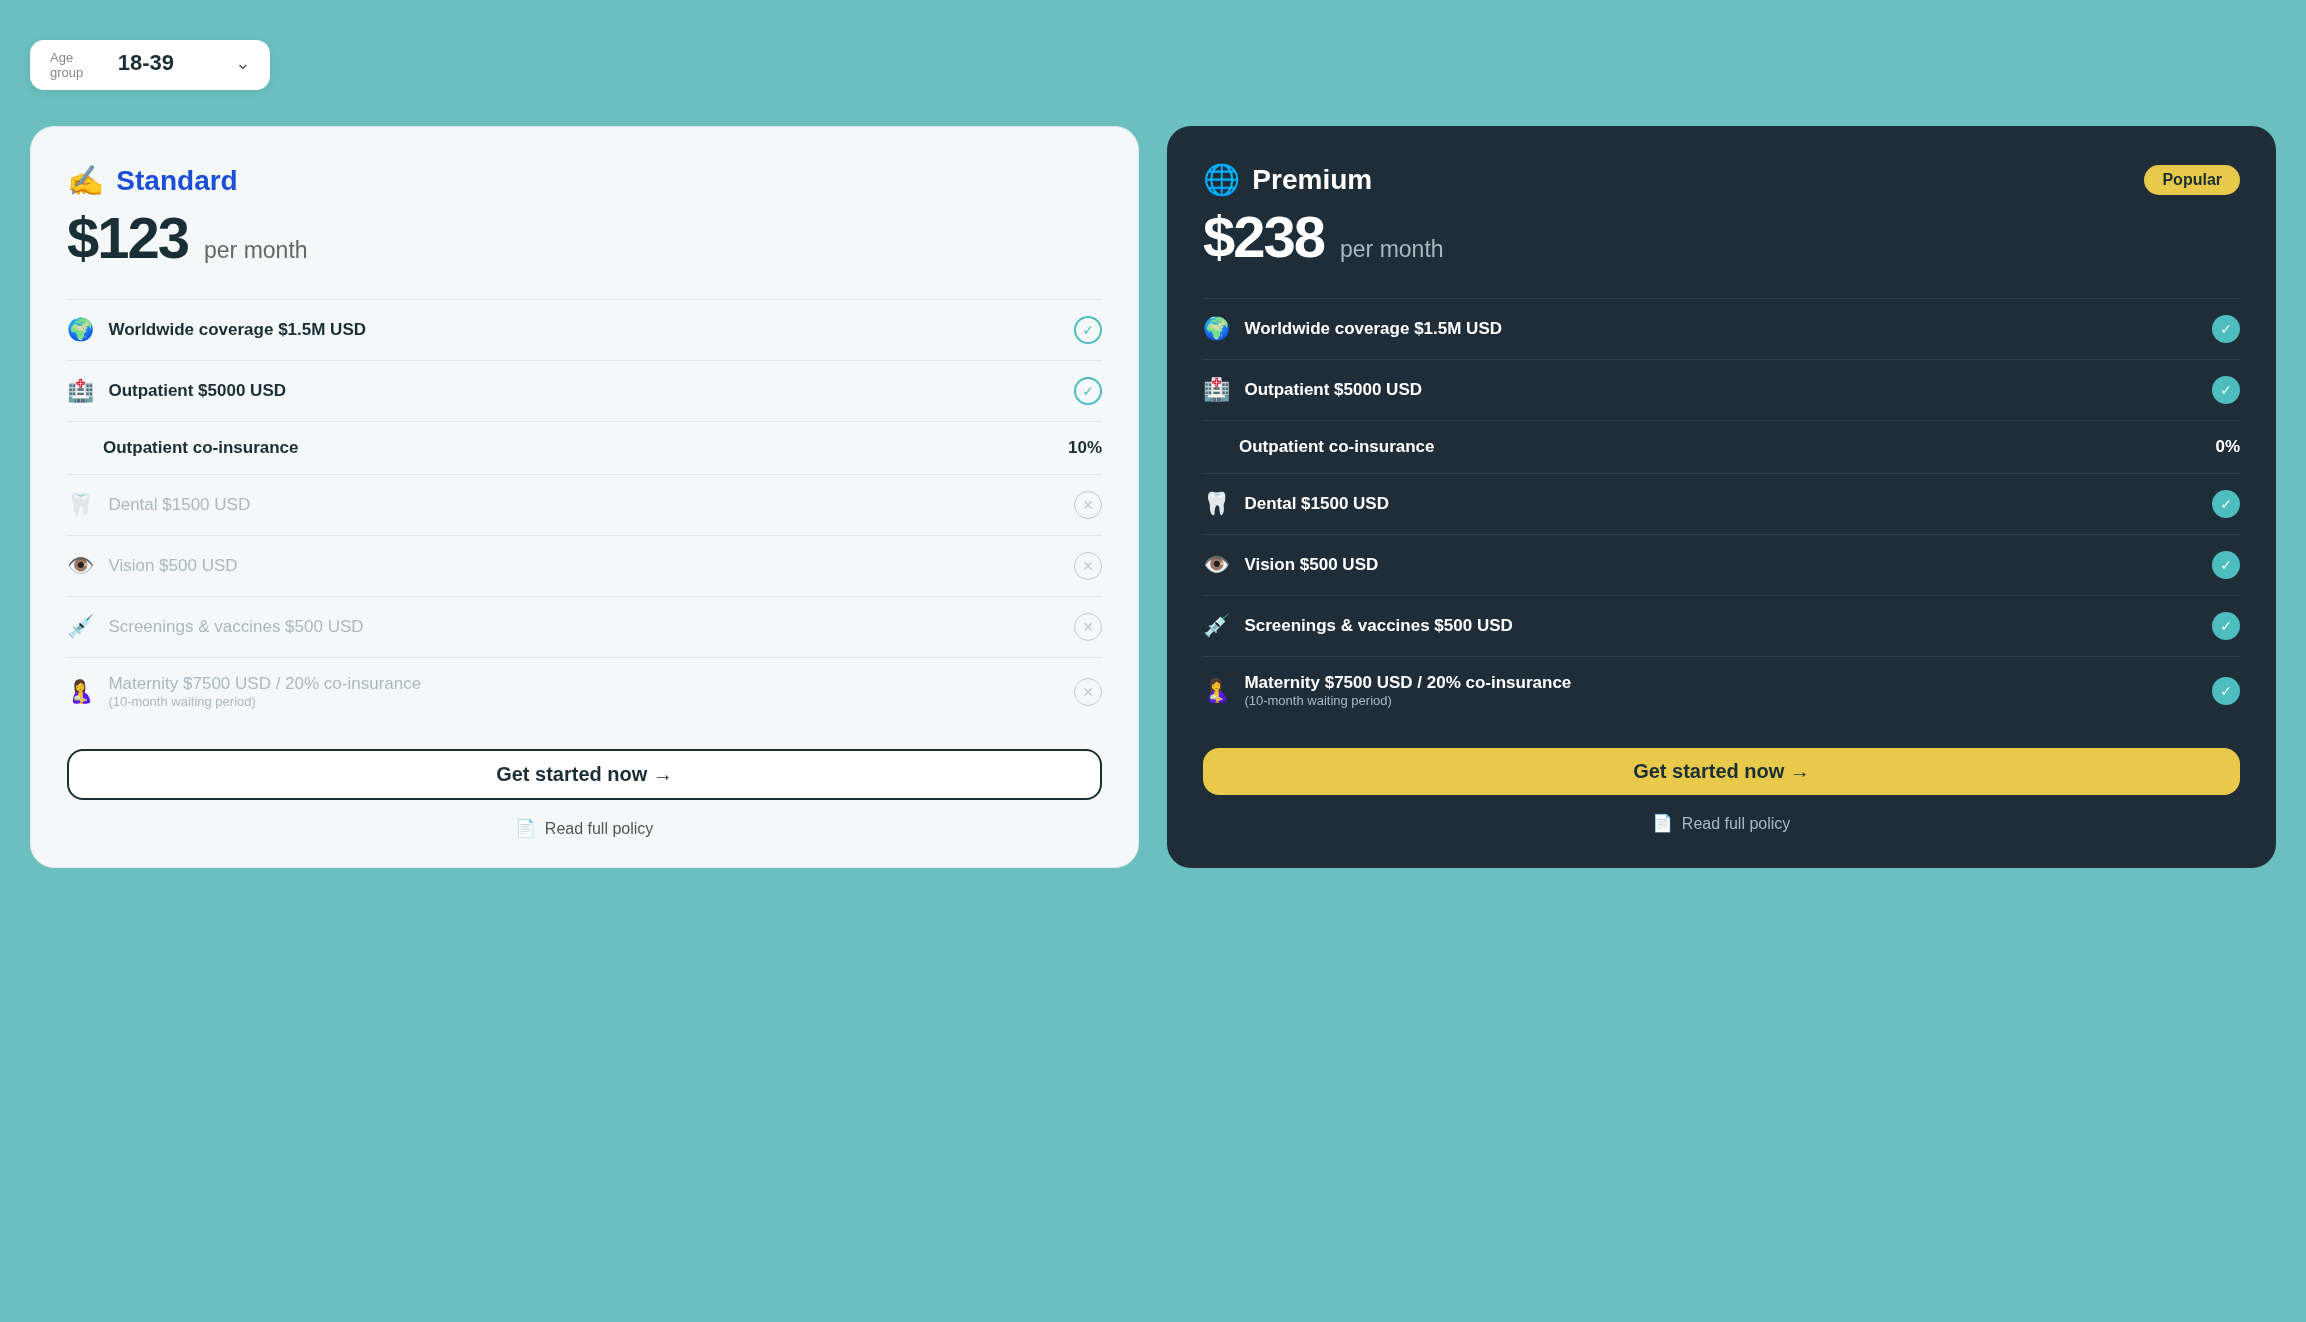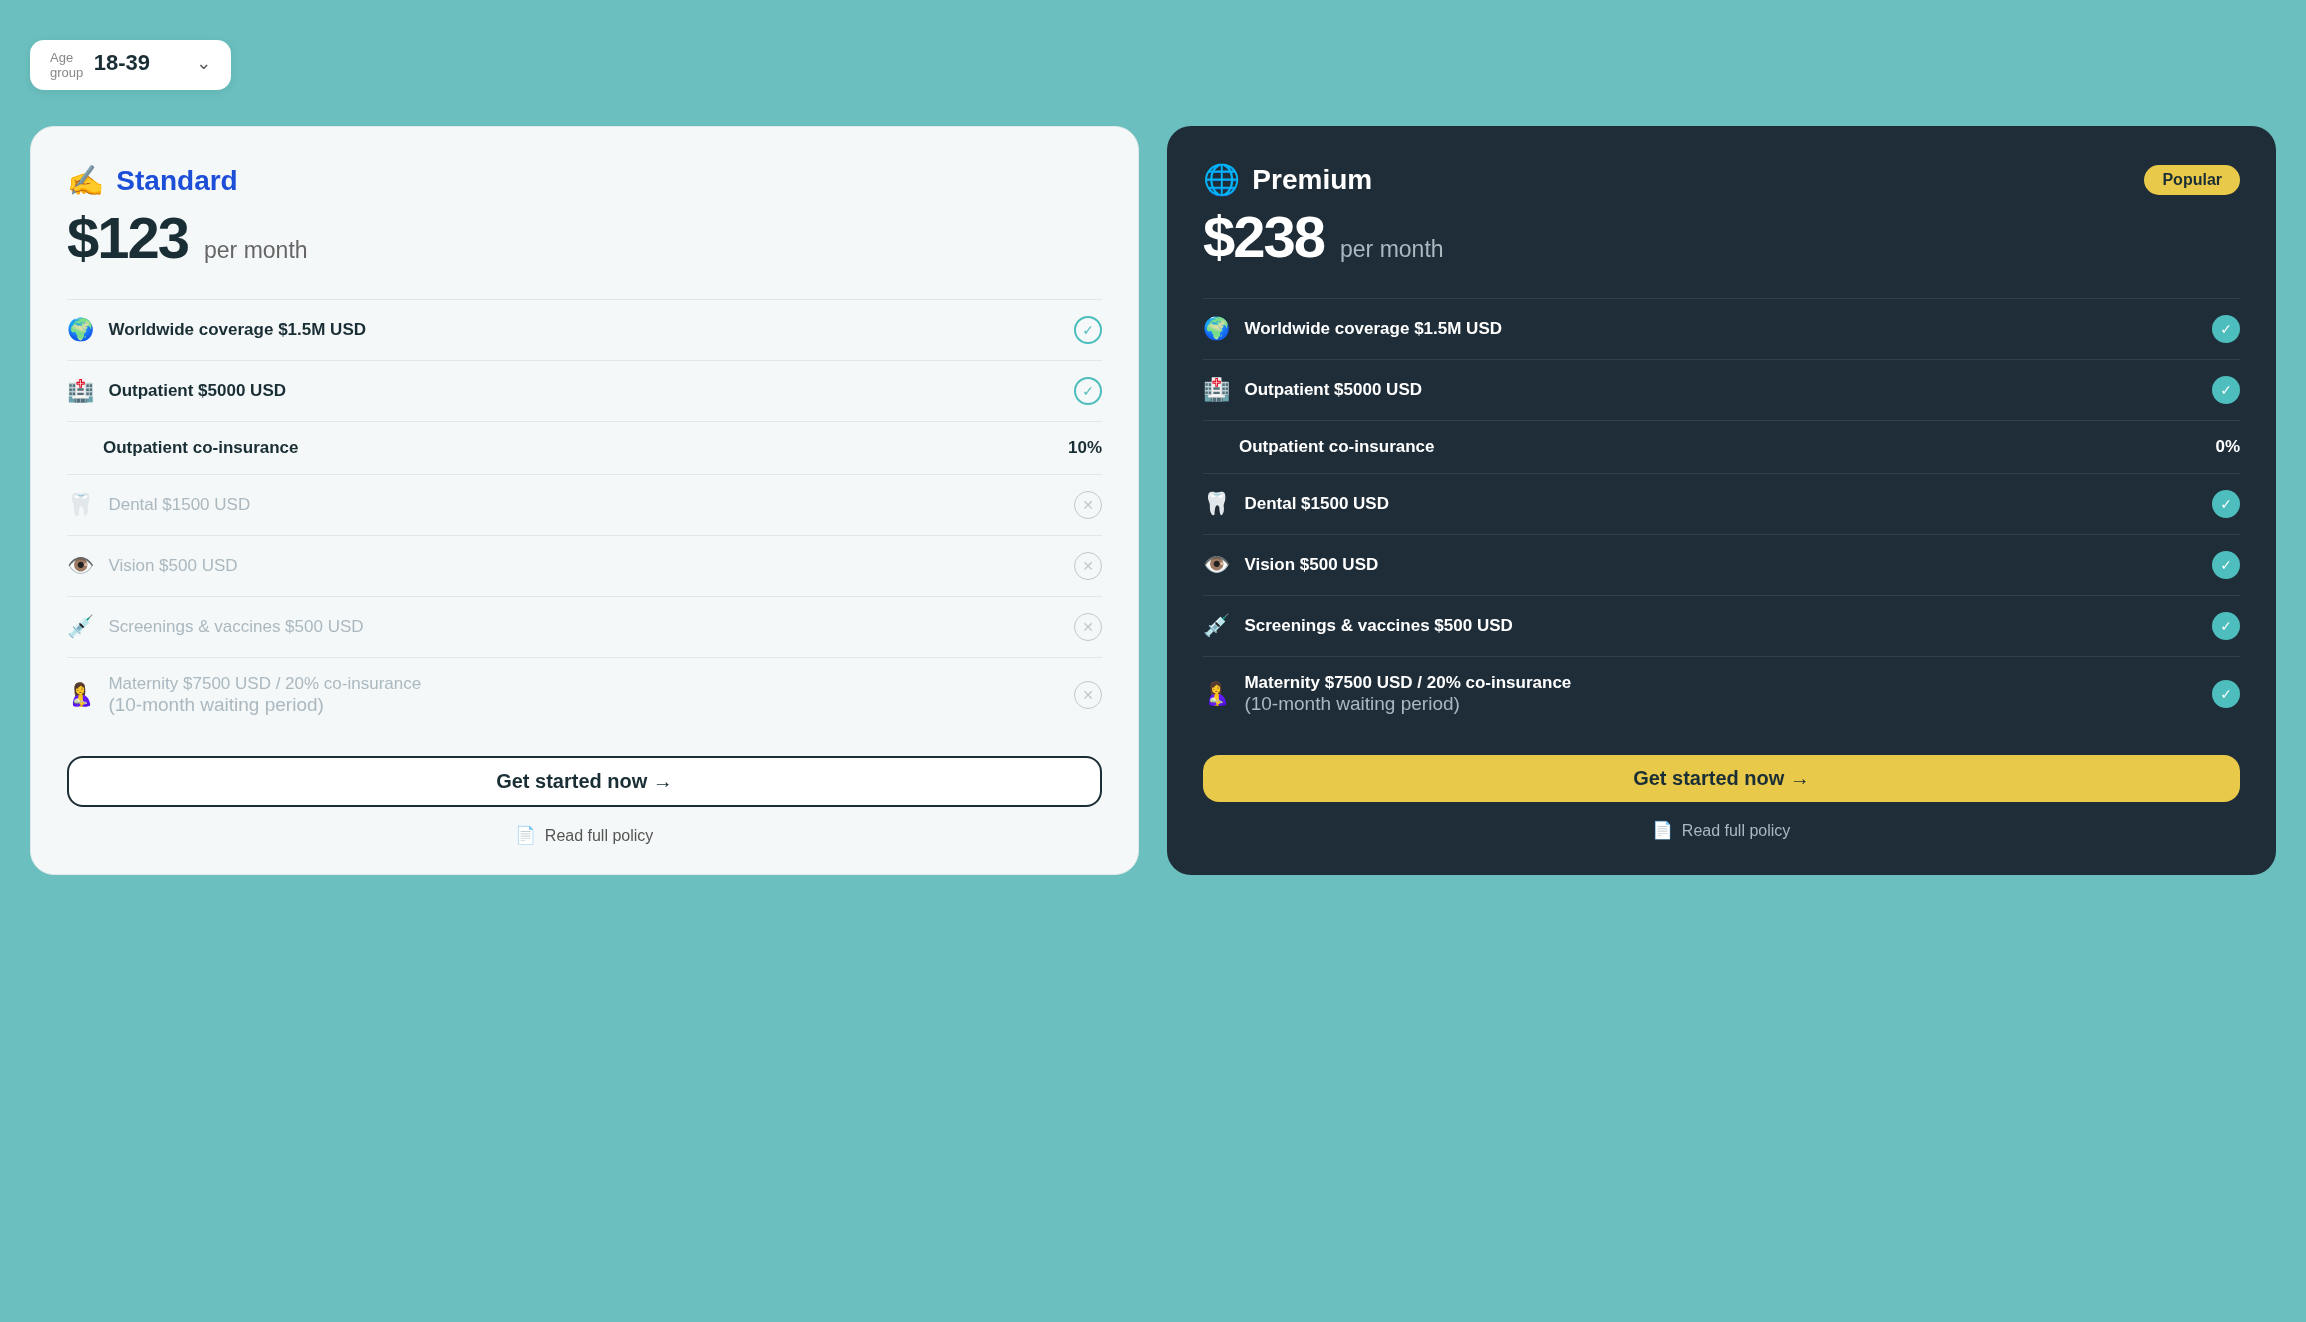--- a/index.html
+++ b/index.html
@@ -33,23 +33,24 @@
       box-shadow: 0 2px 8px rgba(0,0,0,0.08);
     }
     .age-group-label {
       font-size: 13px;
       color: #888;
       font-weight: 500;
     }
     .age-group-value-row {
       display: flex;
       align-items: center;
-      gap: 30px;
+      gap: 41px;
       width: 100%;
       justify-content: space-between;
+      margin-left: 28px;
     }
     .age-group-value {
       font-size: 22px;
       font-weight: 700;
       color: #1a2e35;
     }
     .chevron-down {
       font-size: 18px;
       color: #555;
     }
@@ -156,21 +157,21 @@
     }
     .feature-text.inactive {
       color: #aab8c0;
       font-weight: 500;
     }
     .feature-text.premium-text {
       color: white;
       font-weight: 600;
     }
     .feature-subtext {
-      font-size: 19px;
+      font-size: 13px;
       color: #aab8c0;
       font-weight: 400;
       display: block;
     }
     .feature-text-col {
       display: flex;
       flex-direction: column;
     }
     .check-icon {
       width: 28px;

